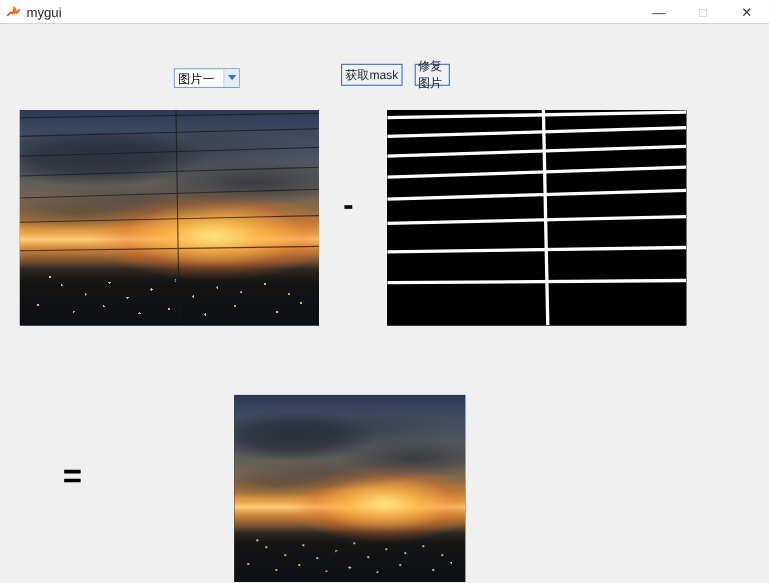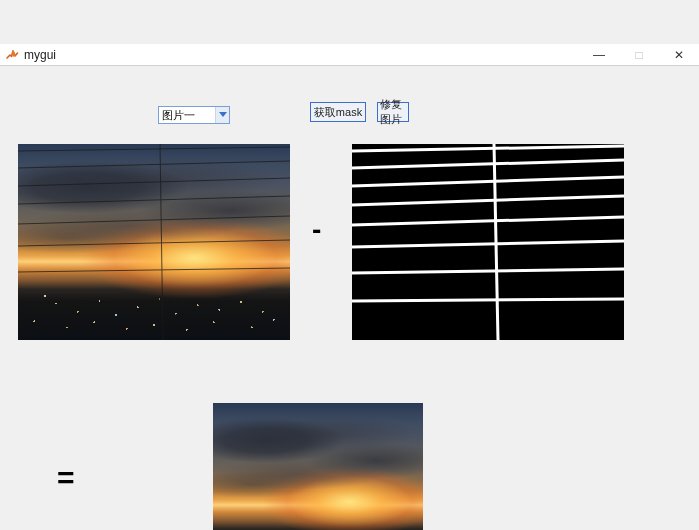--- a/index.html
+++ b/index.html
@@ -11,21 +11,20 @@
     background: #f0f0f0;
     overflow: hidden;
   }
   
   .titlebar {
     height: 22px;
     background: #ffffff;
     display: flex;
     align-items: center;
     border-bottom: 1px solid #d0d0d0;
-    margin-top: 44px;
   }
   .titlebar .icon {
     width: 16px; height: 16px;
     margin: 0 4px 0 4px;
     display: flex; align-items: center; justify-content: center;
   }
   .titlebar .title {
     flex: 0 0 auto;
     font-size: 12px;
     color: #222;
@@ -42,21 +41,21 @@
   .client {
     position: relative;
     width: 699px;
     height: 508px;
     background: #f0f0f0;
   }
   
   .dropdown {
     position: absolute;
     left: 158px; top: 40px;
-    width: 72px; height: 18px;
+    width: 60px; height: 18px;
     background: #fff;
     border: 1px solid #7a9fd4;
     font-size: 11px;
     padding-left: 3px;
     display: flex; align-items: center;
     cursor: default;
   }
   .dropdown .dd-arrow {
     position: absolute; right: 0; top: 0;
     width: 14px; height: 16px;

